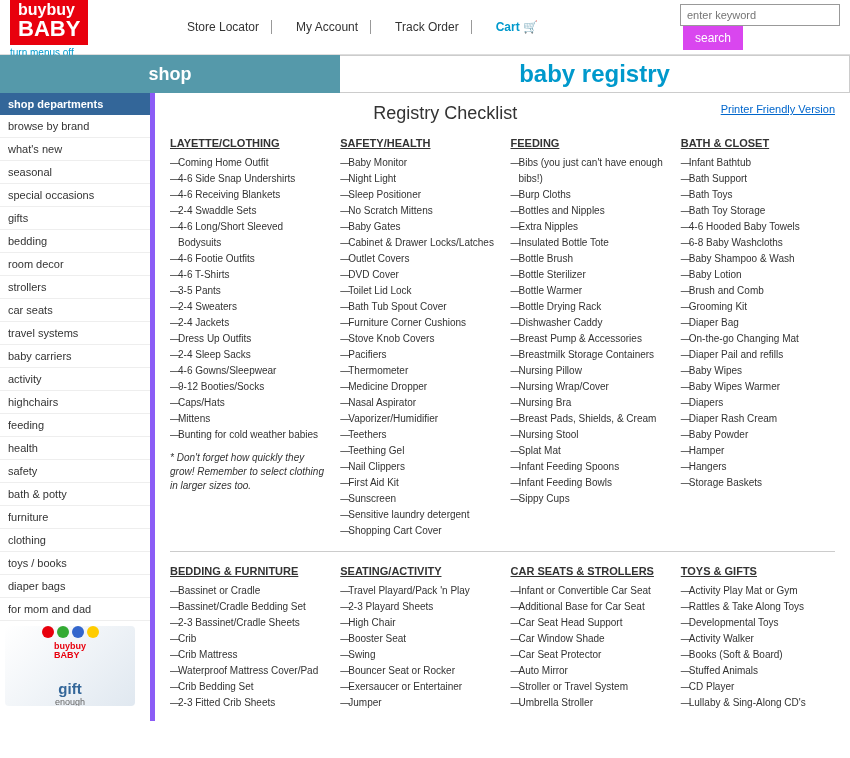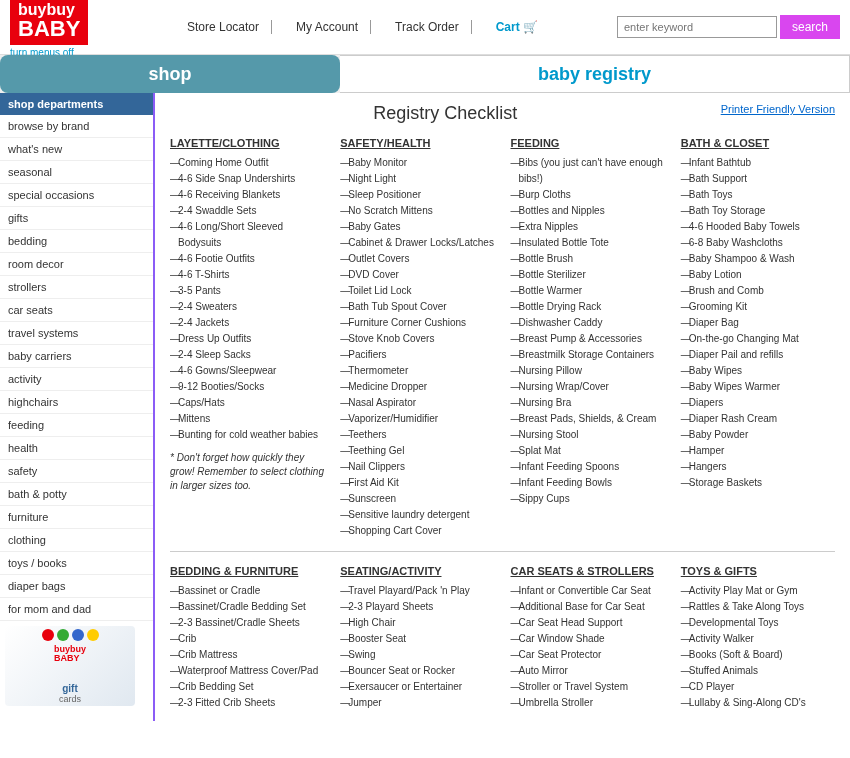--- a/index.html
+++ b/index.html
@@ -9,47 +9,47 @@
     .header { display: flex; align-items: center; background: #fff; padding: 8px 10px; border-bottom: 1px solid #ddd; height: 55px; }
     .logo-area { width: 155px; flex-shrink: 0; }
     .logo-box { background: #e8000d; padding: 5px 8px; display: inline-block; }
     .logo-buybuy { color: #fff; font-size: 16px; font-weight: bold; line-height: 1; }
     .logo-baby { color: #fff; font-size: 22px; font-weight: bold; line-height: 1; }
     .logo-tagline { font-size: 10px; color: #0099cc; margin-top: 2px; }
     .nav-links { display: flex; align-items: center; gap: 12px; flex: 1; padding-left: 10px; }
     .nav-link { color: #333; text-decoration: none; font-size: 12px; padding: 0 12px; border-right: 1px solid #999; }
     .nav-link:last-of-type { border-right: none; }
     .nav-link.cart { color: #0099cc; font-weight: bold; }
-    .search-area { display: flex; align-items: center; margin-left: auto; }
+    .search-area { display: flex; align-items: flex-start; margin-left: auto; flex-direction: column; }
     .search-input { border: 1px solid #999; padding: 4px 6px; font-size: 11px; width: 160px; color: #999; }
     .search-btn { background: #d946ef; color: #fff; border: none; padding: 5px 12px; font-size: 12px; cursor: pointer; margin-left: 3px; }
 
     
     .tab-bar { display: flex; background: #eee; height: 38px; }
-    .tab-shop { background: #5599aa; color: #fff; font-size: 18px; font-weight: bold; display: flex; align-items: center; justify-content: center; width: 340px; border-radius: 8px; }
-    .tab-registry { background: #fff; color: #0099cc; font-size: 18px; font-weight: bold; display: flex; align-items: center; justify-content: center; flex: 1; border: 1px solid #ccc; border-left: none; }
+    .tab-shop { background: #5599aa; color: #fff; font-size: 18px; font-weight: bold; display: flex; align-items: center; justify-content: center; width: 340px; }
+    .tab-registry { background: #fff; color: #0099cc; font-size: 24px; font-weight: bold; display: flex; align-items: center; justify-content: center; flex: 1; border: 1px solid #ccc; border-left: none; }
 
     
     .main { display: flex; }
 
     
-    .sidebar { width: 155px; flex-shrink: 0; background: #fff; border-right: 2px solid #8b5cf6; }
+    .sidebar { width: 155px; flex-shrink: 0; background: #fff; border-right: 5px solid #8b5cf6; }
     .sidebar-header { background: #336699; color: #fff; font-size: 11px; font-weight: bold; padding: 5px 8px; }
     .sidebar-item { padding: 5px 8px; border-bottom: 1px solid #eee; cursor: pointer; font-size: 11px; color: #333; }
     .sidebar-gift { padding: 5px; }
     .gift-card-img { width: 130px; height: 80px; background: #e8e8e8; border-radius: 4px; display: flex; align-items: center; justify-content: center; position: relative; overflow: hidden; }
     .gift-card-inner { background: linear-gradient(135deg, #fff 0%, #e0e8f0 100%); width: 100%; height: 100%; display: flex; flex-direction: column; align-items: center; justify-content: center; }
     .gift-dots { display: flex; gap: 3px; margin-bottom: 4px; }
     .dot { width: 12px; height: 12px; border-radius: 50%; }
     .dot-red { background: #e8000d; }
     .dot-green { background: #33aa33; }
     .dot-blue { background: #3366cc; }
     .dot-yellow { background: #ffcc00; }
     .gift-logo-small { font-size: 9px; color: #e8000d; font-weight: bold; line-height: 1; }
-    .gift-label { font-size: 10px; font-weight: bold; color: #336699; margin-top: 20px; }
+    .gift-label { font-size: 15px; font-weight: bold; color: #336699; margin-top: 20px; }
     .gift-sublabel { font-size: 9px; color: #666; }
 
     
     .content { flex: 1; padding: 10px 15px; overflow: auto; }
     .page-title { text-align: center; font-size: 18px; font-weight: normal; color: #333; margin-bottom: 5px; }
     .printer-link { float: right; font-size: 11px; color: #0066cc; text-decoration: underline; cursor: pointer; }
 
     
     .checklist-grid { display: grid; grid-template-columns: 1fr 1fr 1fr 1fr; gap: 0 16px; }
     .checklist-col { }
@@ -119,21 +119,21 @@
       <div class="gift-card-img">
         <div class="gift-card-inner">
           <div class="gift-dots">
             <div class="dot dot-red"></div>
             <div class="dot dot-green"></div>
             <div class="dot dot-blue"></div>
             <div class="dot dot-yellow"></div>
           </div>
           <div class="gift-logo-small">buybuy<br><strong>BABY</strong></div>
           <div class="gift-label">gift</div>
-          <div class="gift-sublabel">cards</div>
+          <div class="gift-sublabel">enough</div>
         </div>
       </div>
     </div>
   </div>
 
   <div class="content">
     <div style="position:relative;">
       <span class="printer-link">Printer Friendly Version</span>
       <div class="page-title">Registry Checklist</div>
     </div>

